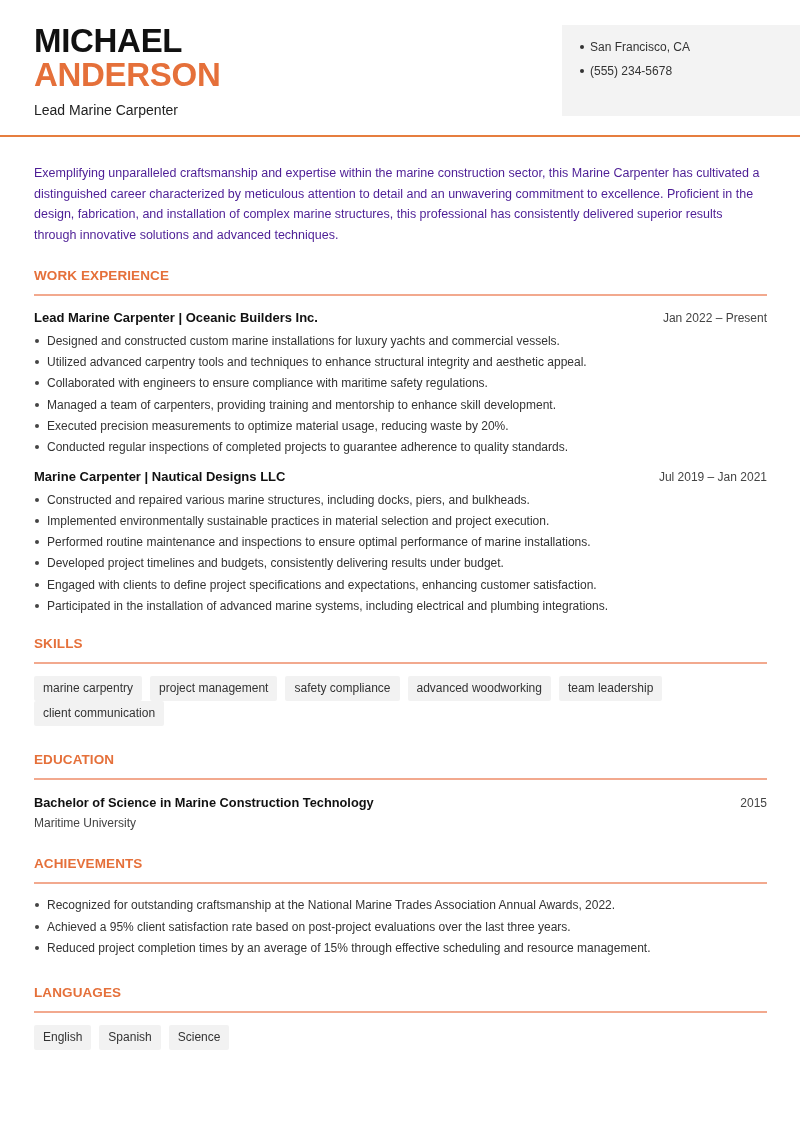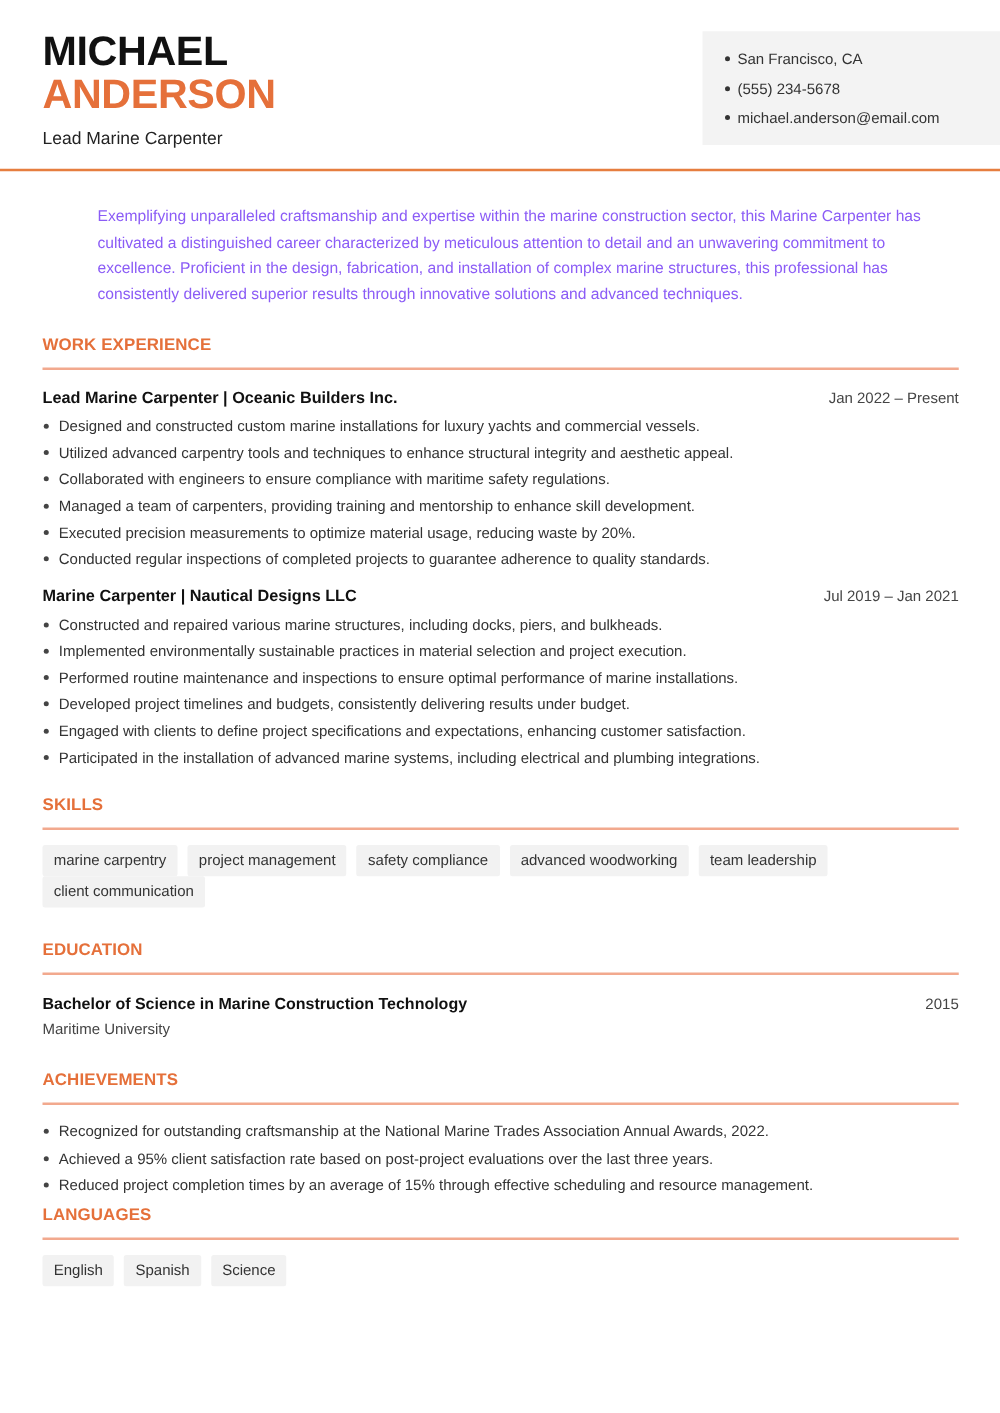--- a/index.html
+++ b/index.html
@@ -11,21 +11,21 @@
   .first-name { font-size: 33px; font-weight: 700; color: #111; line-height: 34px; letter-spacing: -0.3px; }
   .last-name { font-size: 33px; font-weight: 700; color: #e5703a; line-height: 34px; letter-spacing: -0.3px; }
   .job-title { font-size: 14px; color: #222; margin-top: 10px; }
 
   .contact-box { position: absolute; left: 562px; top: 25px; width: 238px; height: 91px; background: #f3f3f3; padding: 14px 0 0 18px; }
   .contact-box ul { list-style: none; }
   .contact-box li { font-size: 12px; color: #333; height: 23.5px; line-height: 16px; position: relative; padding-left: 10px; }
   .contact-box li::before { content: ""; position: absolute; left: 0; top: 6px; width: 4px; height: 4px; border-radius: 50%; background: #333; }
 
   .main { position: absolute; left: 34px; top: 163px; width: 733px; }
-  .summary { font-size: 12.5px; line-height: 20.7px; color: #8b5cf6; margin-left: 44px; }
+  .summary { font-size: 12.5px; line-height: 20.7px; color: #4c1d95; }
 
   .section-title { font-size: 13.5px; font-weight: 700; color: #e5703a; text-transform: uppercase; letter-spacing: 0.1px; }
   .section-rule { height: 2px; background: #f2a98e; margin-top: 11px; }
 
   .job-head { display: flex; justify-content: space-between; align-items: baseline; }
   .job-role { font-size: 13px; font-weight: 700; color: #111; }
   .job-date { font-size: 12px; color: #444; }
 
   ul.bullets { list-style: none; margin-top: 8px; }
   ul.bullets li { font-size: 12px; color: #333; height: 21.3px; line-height: 16px; position: relative; padding-left: 13px; }
@@ -45,21 +45,20 @@
 <div class="header">
   <div class="name-block">
     <div class="first-name">MICHAEL</div>
     <div class="last-name">ANDERSON</div>
     <div class="job-title">Lead Marine Carpenter</div>
   </div>
   <div class="contact-box">
     <ul>
       <li>San Francisco, CA</li>
       <li>(555) 234-5678</li>
-      <li>michael.anderson@email.com</li>
     </ul>
   </div>
 </div>
 
 <div class="main">
   <p class="summary">Exemplifying unparalleled craftsmanship and expertise within the marine construction sector, this Marine Carpenter has cultivated a distinguished career characterized by meticulous attention to detail and an unwavering commitment to excellence. Proficient in the design, fabrication, and installation of complex marine structures, this professional has consistently delivered superior results through innovative solutions and advanced techniques.</p>
 
   <div style="margin-top:22px;">
     <div class="section-title">WORK EXPERIENCE</div>
     <div class="section-rule"></div>
@@ -121,21 +120,21 @@
   <div style="margin-top:26px;">
     <div class="section-title">ACHIEVEMENTS</div>
     <div class="section-rule"></div>
     <ul class="bullets" style="margin-top:13px;">
       <li>Recognized for outstanding craftsmanship at the National Marine Trades Association Annual Awards, 2022.</li>
       <li>Achieved a 95% client satisfaction rate based on post-project evaluations over the last three years.</li>
       <li>Reduced project completion times by an average of 15% through effective scheduling and resource management.</li>
     </ul>
   </div>
 
-  <div style="margin-top:3px;">
+  <div style="margin-top:24px;">
     <div class="section-title">LANGUAGES</div>
     <div class="section-rule"></div>
     <div class="chips">
       <span class="chip">English</span>
       <span class="chip">Spanish</span>
       <span class="chip">Science</span>
     </div>
   </div>
 </div>
 

